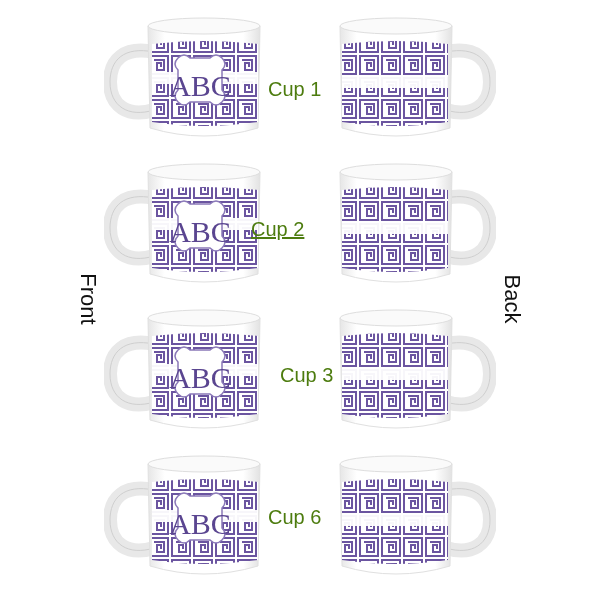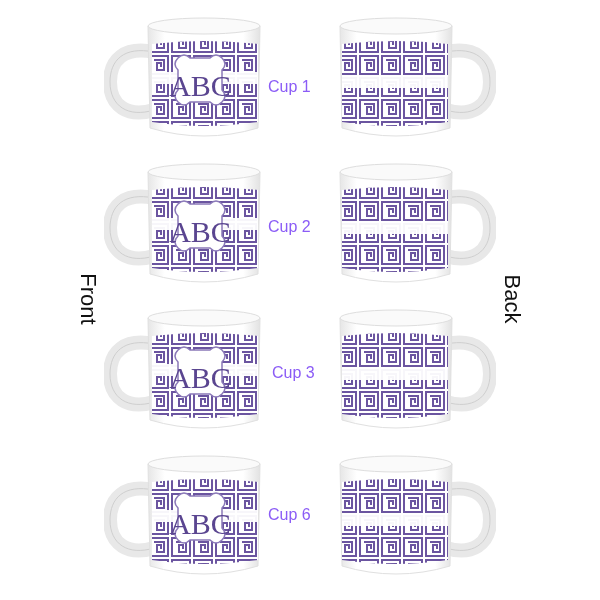--- a/index.html
+++ b/index.html
@@ -1,19 +1,19 @@
 <!DOCTYPE html>
 <html><head>
 <meta charset="utf-8">
 <style>
   html,body{margin:0;padding:0;background:#ffffff;}
   body{width:600px;height:600px;position:relative;overflow:hidden;font-family:"Liberation Sans",sans-serif;}
   .mug{position:absolute;width:160px;height:134px;}
   .mug svg{width:100%;height:100%;display:block;}
-  .cup-label{position:absolute;font-size:16px;color:#8b5cf6;white-space:nowrap;line-height:1;}
+  .cup-label{position:absolute;font-size:20px;color:#4d7c0f;white-space:nowrap;line-height:1;}
   .side-label{position:absolute;font-size:22px;color:#111;transform:rotate(90deg);transform-origin:center center;white-space:nowrap;line-height:1;}
 </style>
 </head>
 <body>
 
 <svg width="0" height="0" style="position:absolute">
   <defs>
     <pattern id="greek" x="0" y="0" width="22" height="22" patternUnits="userSpaceOnUse">
       <rect width="22" height="22" fill="#ffffff"></rect>
       <path d="M2 2 H20 V20 H2 Z" fill="none" stroke="#6b55a0" stroke-width="2"></path>
@@ -64,21 +64,21 @@
     <path d="M50 42 C20 36 6 50 6 72 C6 96 24 108 50 100" fill="none" stroke="#e8e8e8" stroke-width="14"></path>
     <path d="M50 42 C20 36 6 50 6 72 C6 96 24 108 50 100" fill="none" stroke="#cfcfcf" stroke-width="1"></path>
     <path d="M44 16 Q100 4 156 16 L154 118 Q100 134 46 118 Z" fill="url(#shade)" stroke="#e0e0e0"></path>
     <ellipse cx="100" cy="16" rx="56" ry="8" fill="#fafafa" stroke="#dedede"></ellipse>
     <path d="M48 34 Q100 28 154 34 L154 112 Q100 120 48 112 Z" fill="url(#greek)"></path>
     <rect x="48" y="62" width="106" height="12" fill="#ffffff" opacity="0.95"></rect>
     <path d="M74 48 q6 -6 12 0 h20 q6 -6 12 0 q6 6 0 12 v20 q6 6 0 12 q-6 6 -12 0 h-20 q-6 6 -12 0 q-6 -6 0 -12 v-20 q-6 -6 0 -12 Z" fill="#ffffff" stroke="#8a78b8" stroke-width="1.5"></path>
     <text x="96" y="86" text-anchor="middle" font-family="Liberation Serif, serif" font-size="30" fill="#5a4590">ABC</text>
   </svg>
 </div>
-<div class="cup-label" style="left:268px;top:219px;">Cup 2</div>
+<div class="cup-label" style="left:251px;top:219px;text-decoration:underline;">Cup 2</div>
 <div class="mug" style="left:336px;top:156px;">
   <svg viewBox="0 0 160 134">
     <path d="M110 42 C140 36 154 50 154 72 C154 96 136 108 110 100" fill="none" stroke="#e8e8e8" stroke-width="14"></path>
     <path d="M110 42 C140 36 154 50 154 72 C154 96 136 108 110 100" fill="none" stroke="#cfcfcf" stroke-width="1"></path>
     <path d="M4 16 Q60 4 116 16 L114 118 Q60 134 6 118 Z" fill="url(#shade)" stroke="#e0e0e0"></path>
     <ellipse cx="60" cy="16" rx="56" ry="8" fill="#fafafa" stroke="#dedede"></ellipse>
     <path d="M6 34 Q60 28 112 34 L112 112 Q60 120 6 112 Z" fill="url(#greek)"></path>
     <rect x="6" y="66" width="106" height="12" fill="#ffffff" opacity="0.95"></rect>
   </svg>
 </div>
@@ -88,21 +88,21 @@
     <path d="M50 42 C20 36 6 50 6 72 C6 96 24 108 50 100" fill="none" stroke="#e8e8e8" stroke-width="14"></path>
     <path d="M50 42 C20 36 6 50 6 72 C6 96 24 108 50 100" fill="none" stroke="#cfcfcf" stroke-width="1"></path>
     <path d="M44 16 Q100 4 156 16 L154 118 Q100 134 46 118 Z" fill="url(#shade)" stroke="#e0e0e0"></path>
     <ellipse cx="100" cy="16" rx="56" ry="8" fill="#fafafa" stroke="#dedede"></ellipse>
     <path d="M48 34 Q100 28 154 34 L154 112 Q100 120 48 112 Z" fill="url(#greek)"></path>
     <rect x="48" y="62" width="106" height="12" fill="#ffffff" opacity="0.95"></rect>
     <path d="M74 48 q6 -6 12 0 h20 q6 -6 12 0 q6 6 0 12 v20 q6 6 0 12 q-6 6 -12 0 h-20 q-6 6 -12 0 q-6 -6 0 -12 v-20 q-6 -6 0 -12 Z" fill="#ffffff" stroke="#8a78b8" stroke-width="1.5"></path>
     <text x="96" y="86" text-anchor="middle" font-family="Liberation Serif, serif" font-size="30" fill="#5a4590">ABC</text>
   </svg>
 </div>
-<div class="cup-label" style="left:272px;top:365px;">Cup 3</div>
+<div class="cup-label" style="left:280px;top:365px;">Cup 3</div>
 <div class="mug" style="left:336px;top:302px;">
   <svg viewBox="0 0 160 134">
     <path d="M110 42 C140 36 154 50 154 72 C154 96 136 108 110 100" fill="none" stroke="#e8e8e8" stroke-width="14"></path>
     <path d="M110 42 C140 36 154 50 154 72 C154 96 136 108 110 100" fill="none" stroke="#cfcfcf" stroke-width="1"></path>
     <path d="M4 16 Q60 4 116 16 L114 118 Q60 134 6 118 Z" fill="url(#shade)" stroke="#e0e0e0"></path>
     <ellipse cx="60" cy="16" rx="56" ry="8" fill="#fafafa" stroke="#dedede"></ellipse>
     <path d="M6 34 Q60 28 112 34 L112 112 Q60 120 6 112 Z" fill="url(#greek)"></path>
     <rect x="6" y="66" width="106" height="12" fill="#ffffff" opacity="0.95"></rect>
   </svg>
 </div>

